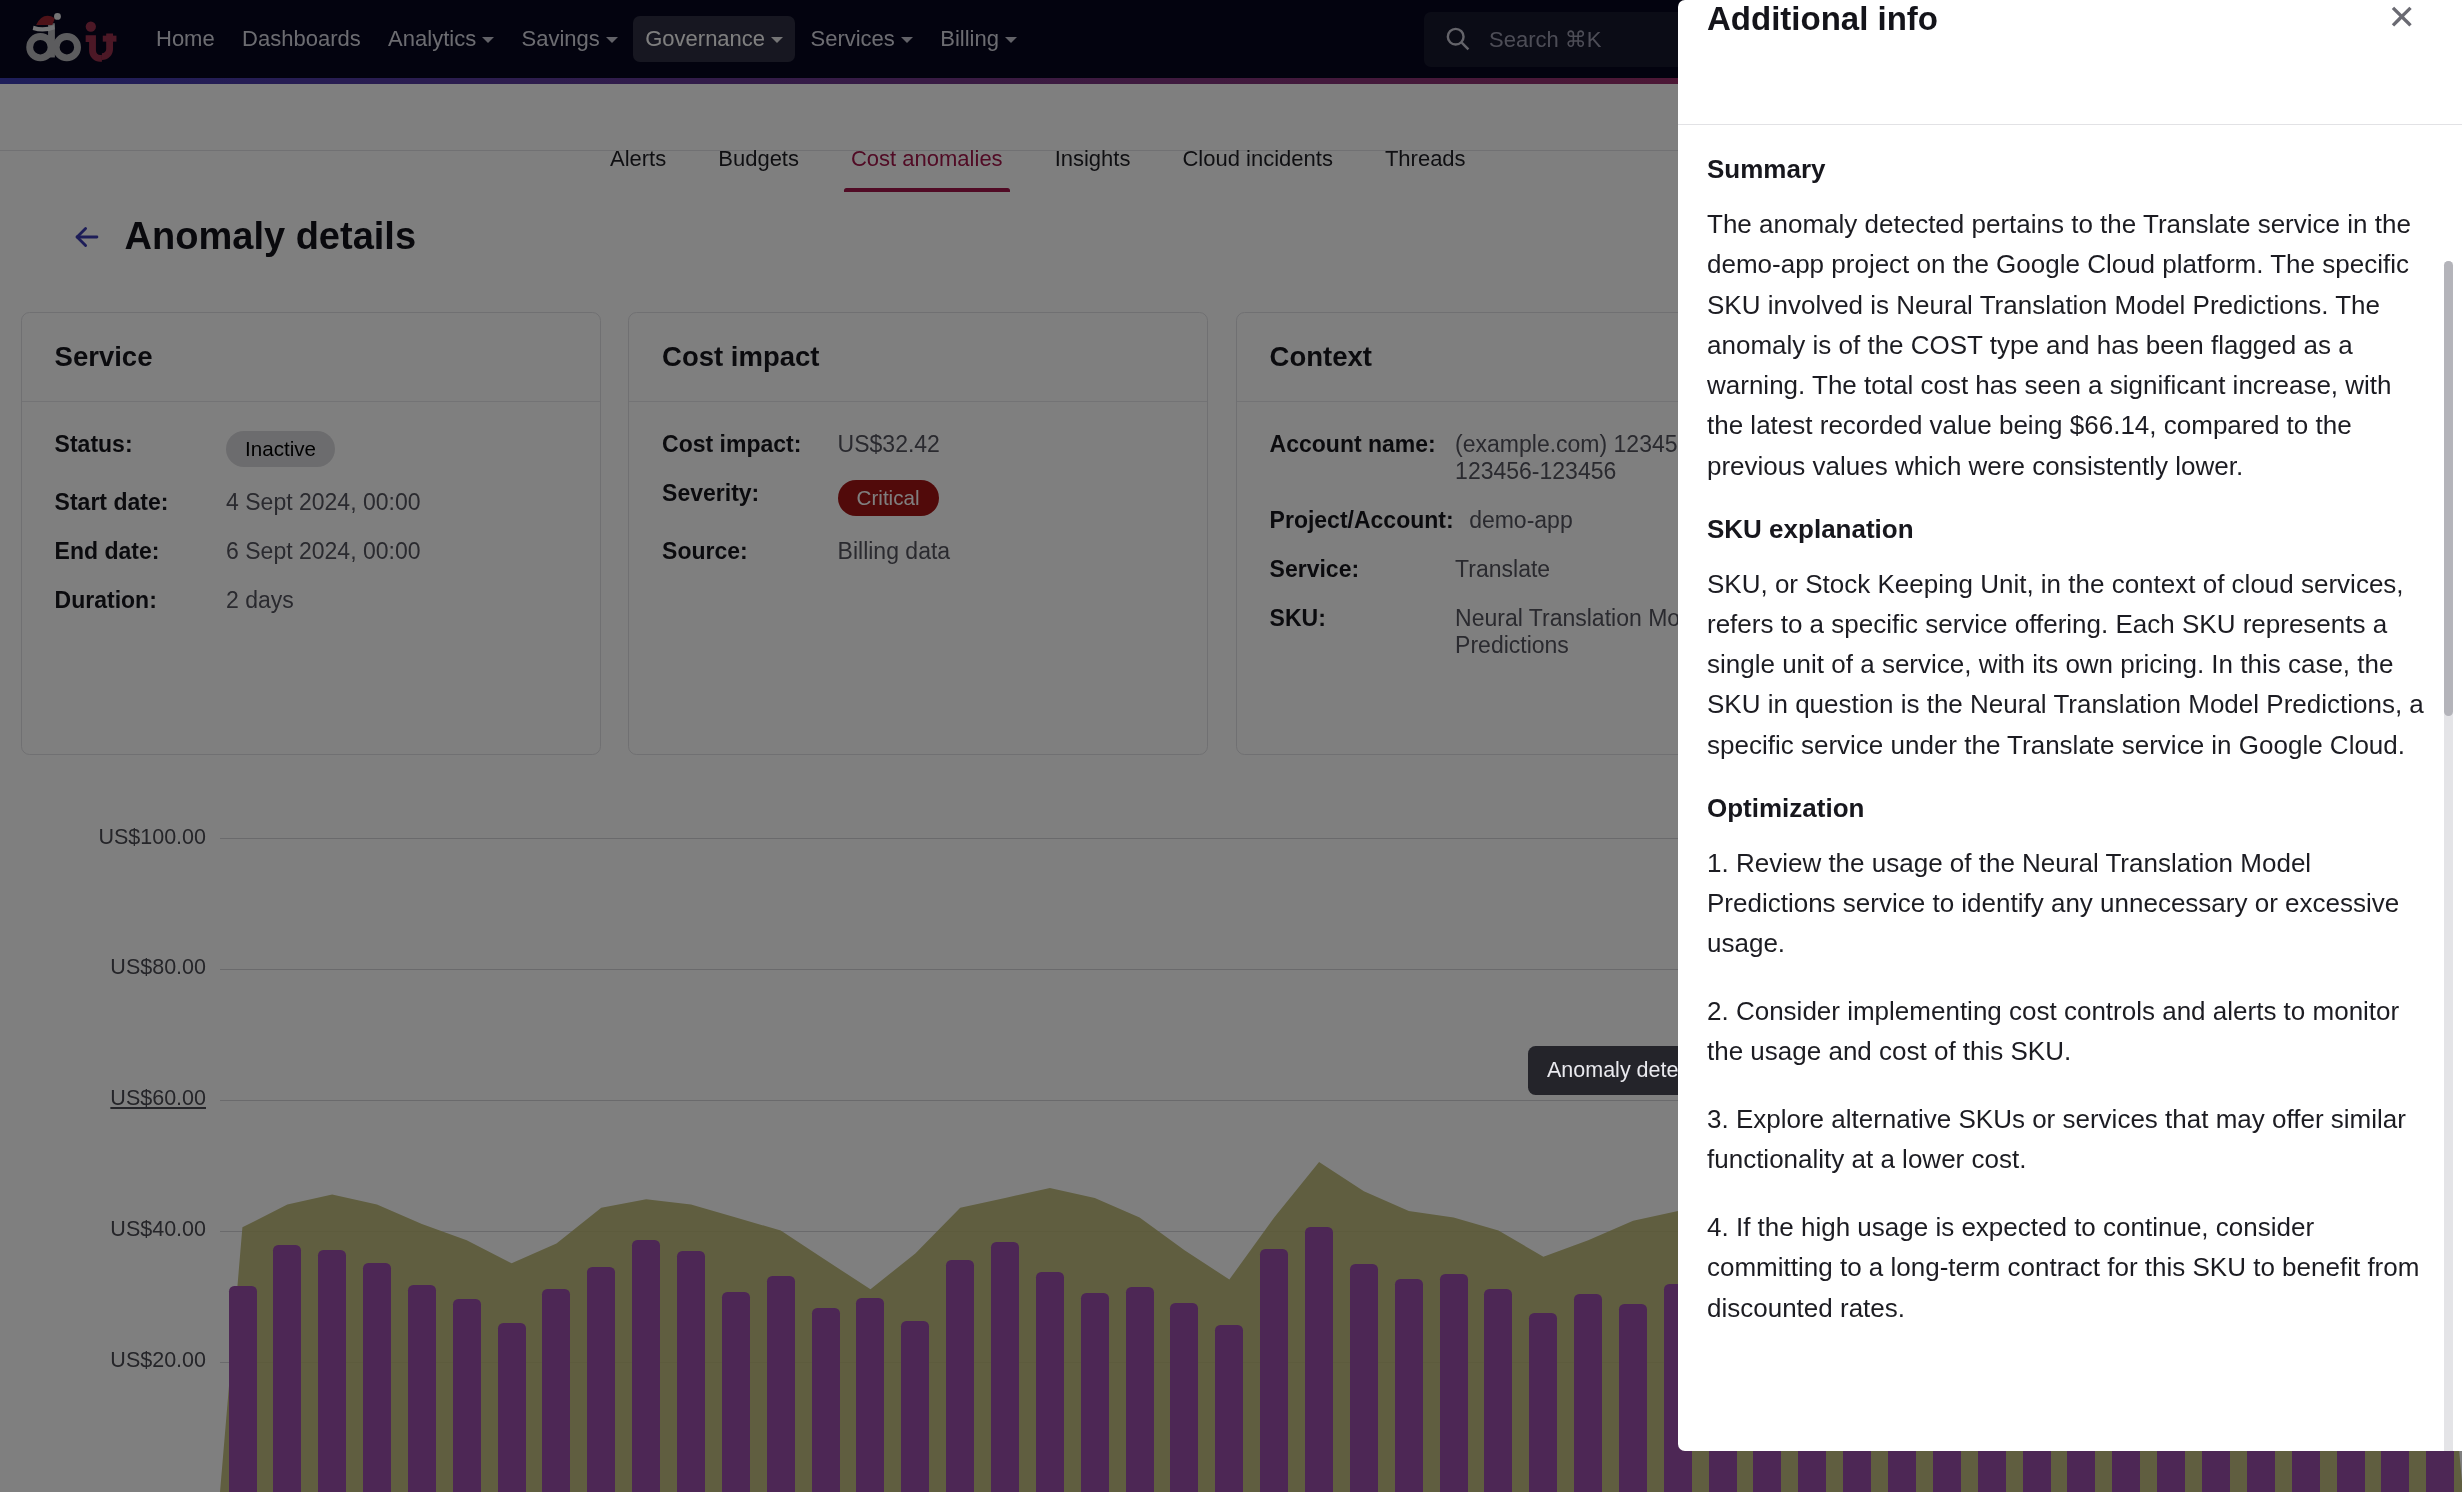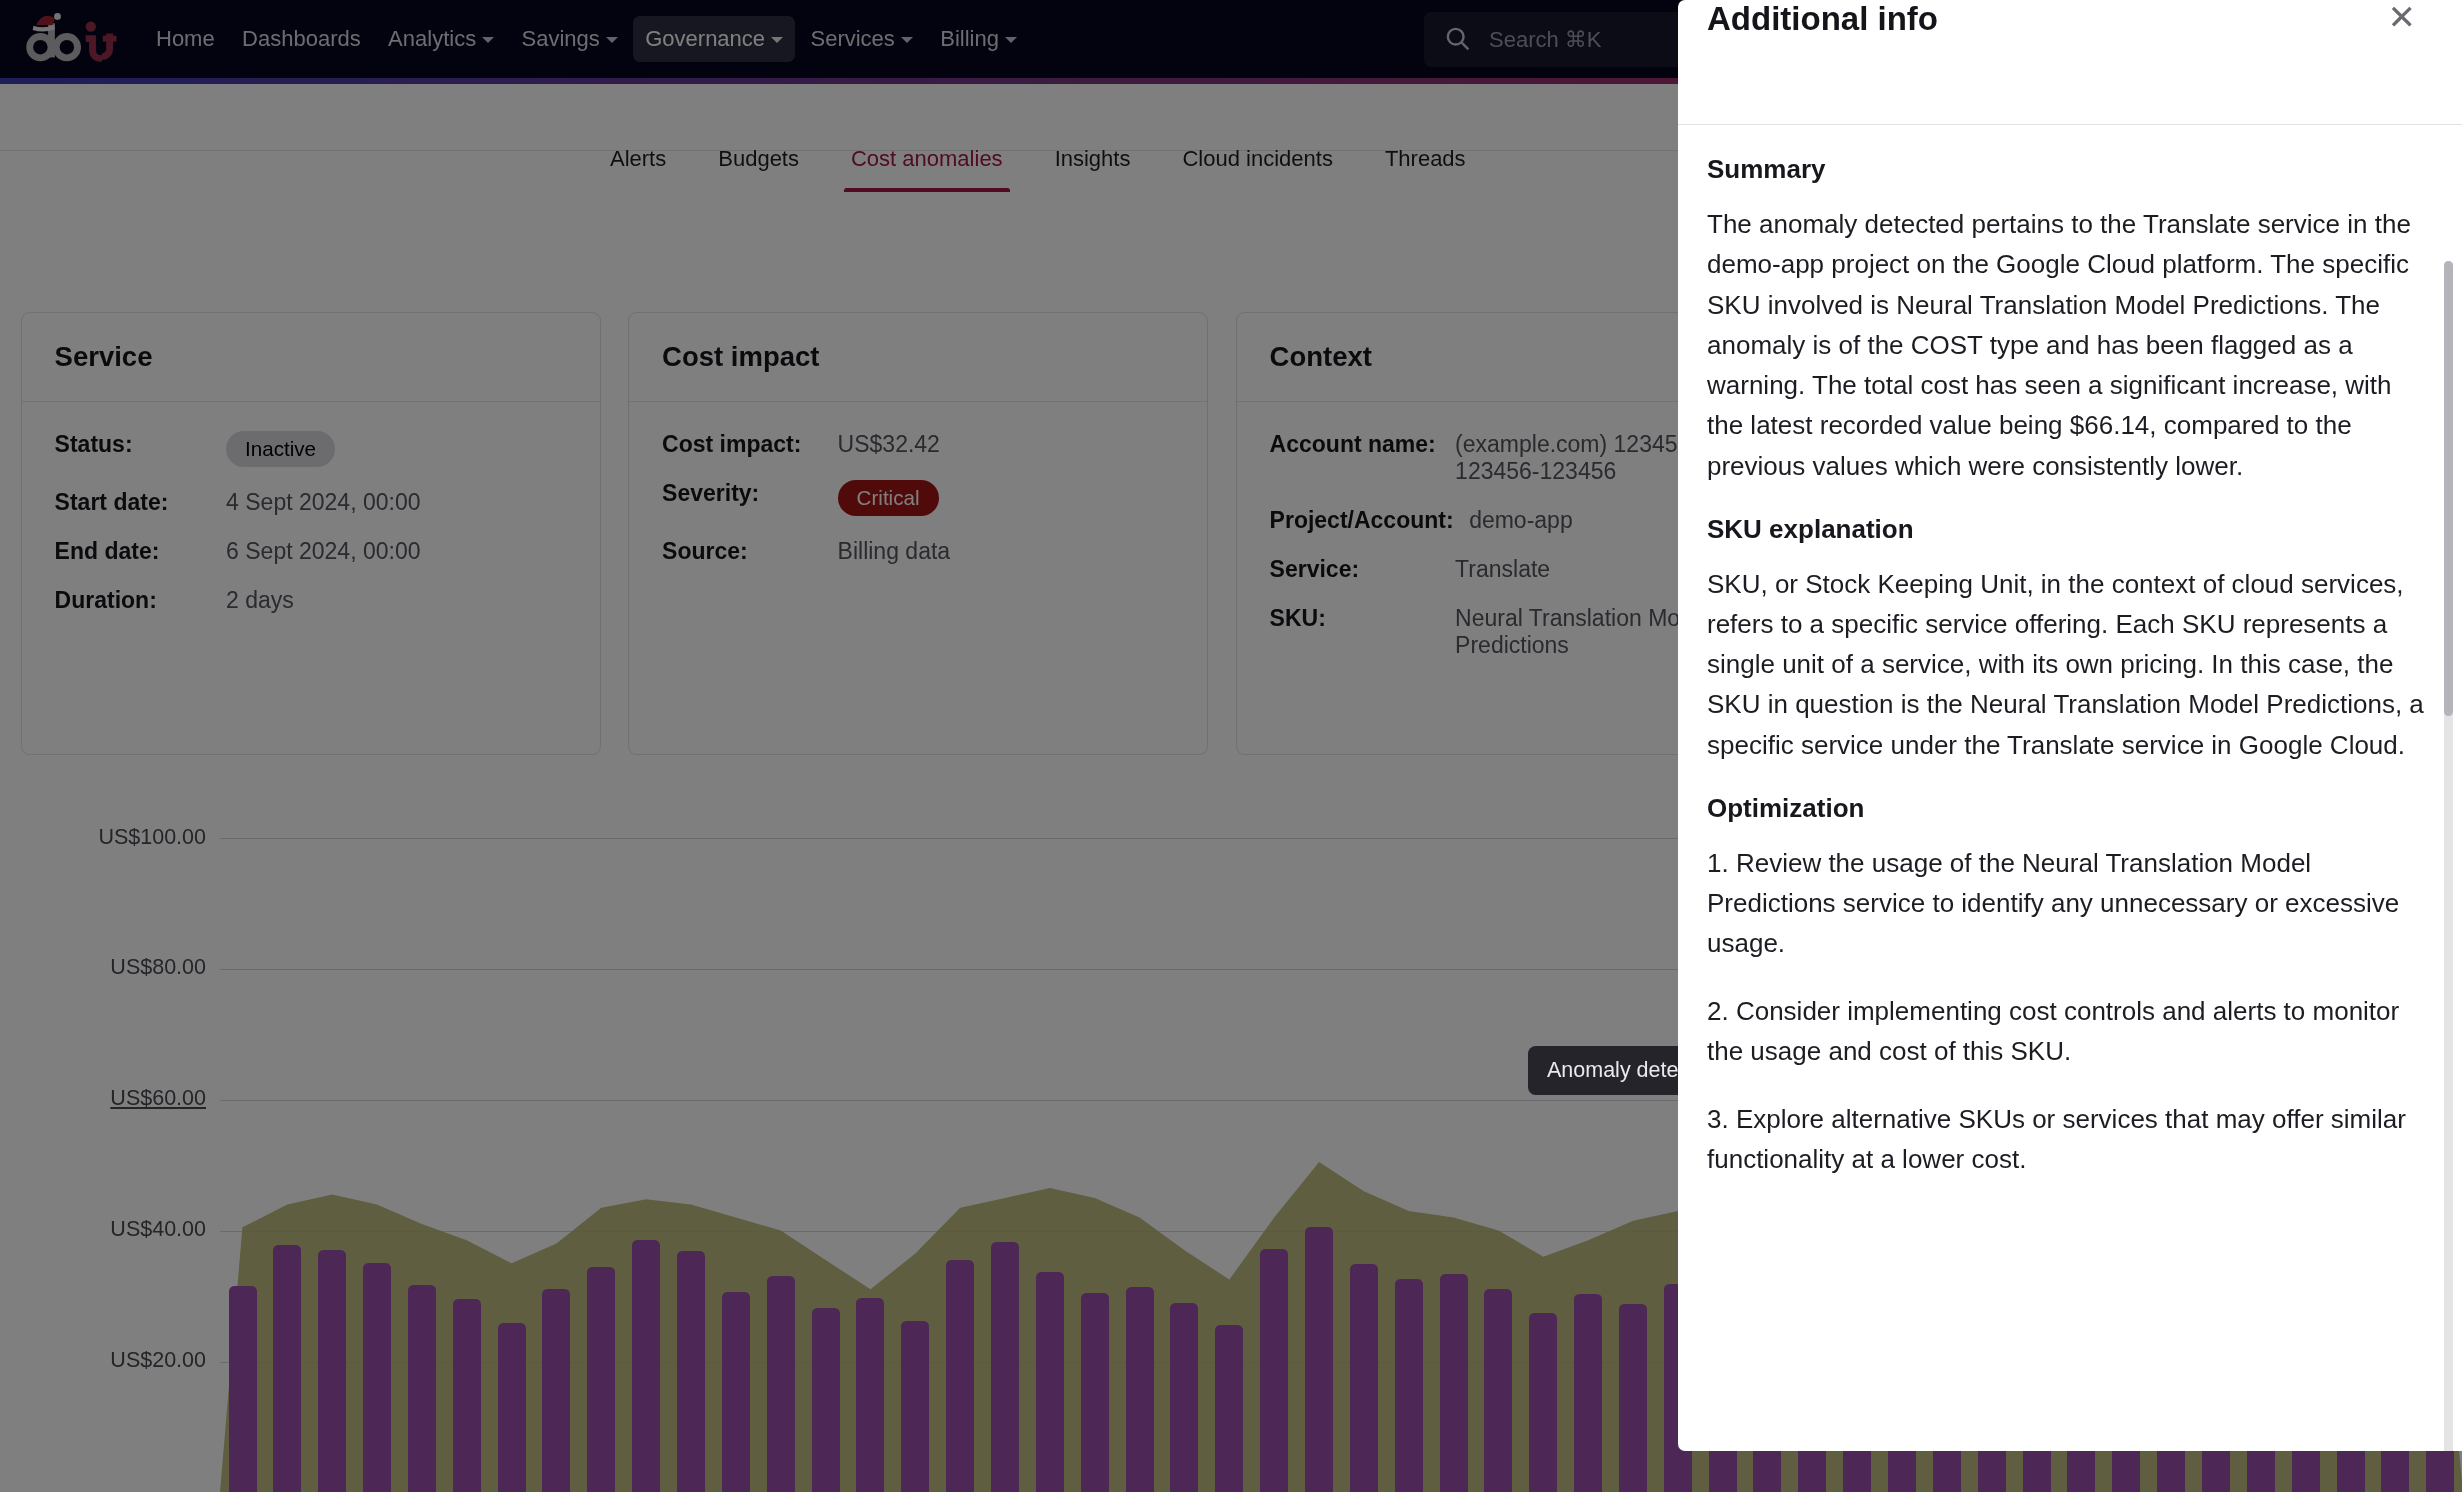--- a/index.html
+++ b/index.html
@@ -163,20 +163,29 @@
     <div class="tabs">
       <div class="tab"><span>Alerts</span></div>
       <div class="tab"><span>Budgets</span></div>
       <div class="tab active"><span>Cost anomalies</span></div>
       <div class="tab"><span>Insights</span></div>
       <div class="tab"><span>Cloud incidents</span></div>
       <div class="tab"><span>Threads</span></div>
     </div>
   </div>
 
+  <div class="page-head">
+    <span class="back-arrow">
+      <svg width="34" height="34" viewBox="0 0 24 24" fill="none" stroke="#3a3ab0" stroke-width="2" stroke-linecap="round" stroke-linejoin="round">
+        <path d="M19 12 H5"></path>
+          <path d="M11 6 L5 12 L11 18"></path>
+      </svg>
+    </span>
+    <span class="page-title">Anomaly details</span>
+  </div>
 
   <div class="cards">
 
     <div class="card w-status">
       <div class="card-head">Service</div>
       <div class="card-body">
         <div class="row">
           <span class="row-label">Status:</span>
           <span class="chip chip-grey">Inactive</span>
         </div>
@@ -324,19 +333,20 @@
   <div class="drawer-body">
     <div id="drawer-sections">
         <div class="sec-head">Summary</div>
         <div class="para">The anomaly detected pertains to the Translate service in the demo-app project on the Google Cloud platform. The specific SKU involved is Neural Translation Model Predictions. The anomaly is of the COST type and has been flagged as a warning. The total cost has seen a significant increase, with the latest recorded value being $66.14, compared to the previous values which were consistently lower.</div>
         <div class="sec-head">SKU explanation</div>
         <div class="para">SKU, or Stock Keeping Unit, in the context of cloud services, refers to a specific service offering. Each SKU represents a single unit of a service, with its own pricing. In this case, the SKU in question is the Neural Translation Model Predictions, a specific service under the Translate service in Google Cloud.</div>
         <div class="sec-head">Optimization</div>
         <div class="para">1. Review the usage of the Neural Translation Model Predictions service to identify any unnecessary or excessive usage.</div>
         <div class="para">2. Consider implementing cost controls and alerts to monitor the usage and cost of this SKU.</div>
         <div class="para">3. Explore alternative SKUs or services that may offer similar functionality at a lower cost.</div>
+        <div class="para">4. If the high usage is expected to continue, consider committing to a long-term contract for this SKU to benefit from discounted rates.</div>
       </div>
     <div class="drawer-scroll">
         <i></i>
       </div>
   </div>
 </div>
 
 
 </body></html>

